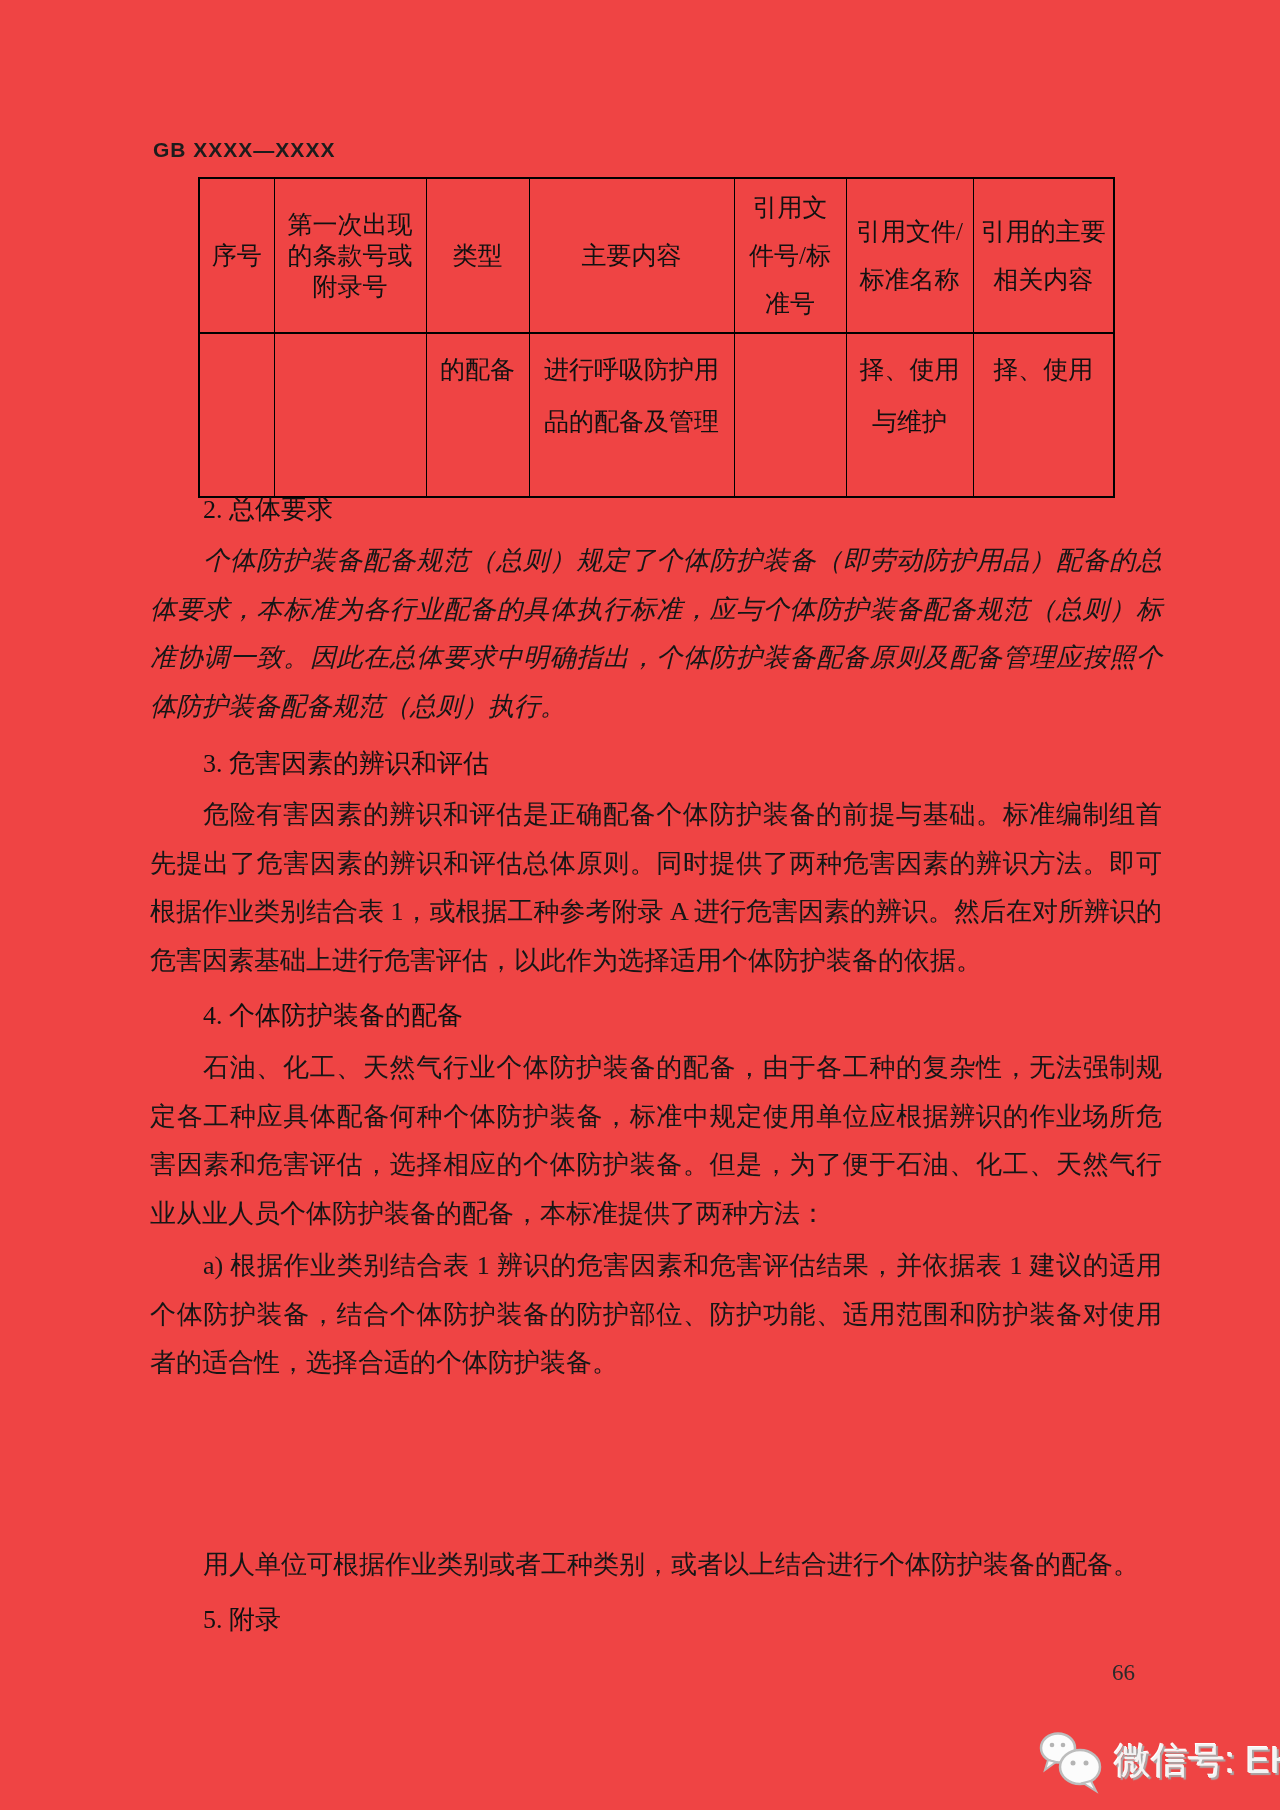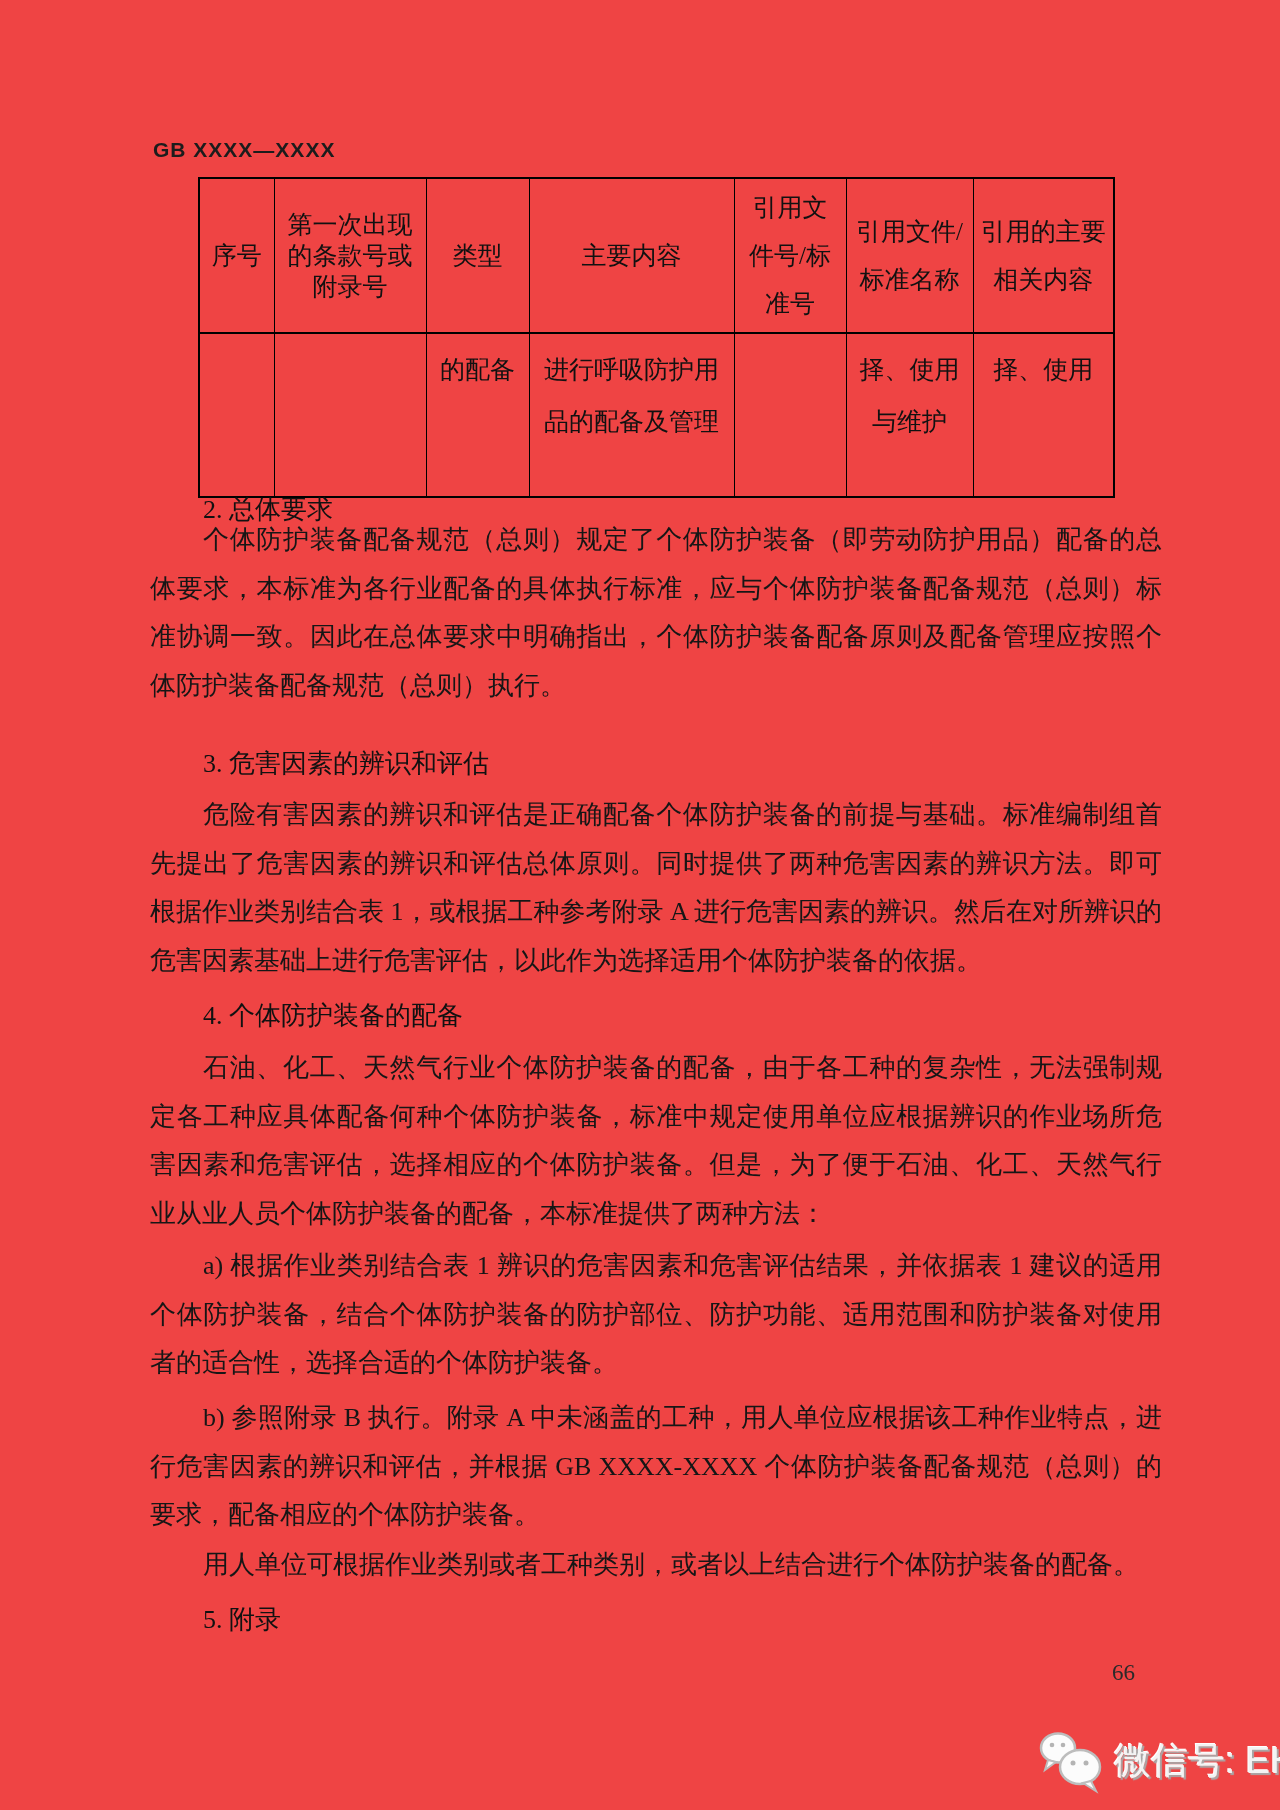--- a/index.html
+++ b/index.html
@@ -146,29 +146,28 @@
         <td>的配备</td>
         <td>进行呼吸防护用品的配备及管理</td>
         <td></td>
         <td>择、使用与维护</td>
         <td>择、使用</td>
       </tr>
     </tbody>
   </table>
 
   <div class="heading" style="top:495px;">2. 总体要求</div>
-  <div class="para" style="top:516px;">个体防护装备配备规范（总则）规定了个体防护装备（即劳动防护用品）配备的总体要求，本标准为各行业配备的具体执行标准，应与个体防护装备配备规范（总则）标准协调一致。因此在总体要求中明确指出，个体防护装备配备原则及配备管理应按照个体防护装备配备规范（总则）执行。</div>
+  <div class="para" style="top:537px;font-style:italic;">个体防护装备配备规范（总则）规定了个体防护装备（即劳动防护用品）配备的总体要求，本标准为各行业配备的具体执行标准，应与个体防护装备配备规范（总则）标准协调一致。因此在总体要求中明确指出，个体防护装备配备原则及配备管理应按照个体防护装备配备规范（总则）执行。</div>
 
   <div class="heading" style="top:749px;">3. 危害因素的辨识和评估</div>
   <div class="para" style="top:791px;">危险有害因素的辨识和评估是正确配备个体防护装备的前提与基础。标准编制组首先提出了危害因素的辨识和评估总体原则。同时提供了两种危害因素的辨识方法。即可根据作业类别结合表 1，或根据工种参考附录 A 进行危害因素的辨识。然后在对所辨识的危害因素基础上进行危害评估，以此作为选择适用个体防护装备的依据。</div>
 
   <div class="heading" style="top:1001px;">4. 个体防护装备的配备</div>
   <div class="para" style="top:1044px;">石油、化工、天然气行业个体防护装备的配备，由于各工种的复杂性，无法强制规定各工种应具体配备何种个体防护装备，标准中规定使用单位应根据辨识的作业场所危害因素和危害评估，选择相应的个体防护装备。但是，为了便于石油、化工、天然气行业从业人员个体防护装备的配备，本标准提供了两种方法：</div>
   <div class="para" style="top:1242px;">a) 根据作业类别结合表 1 辨识的危害因素和危害评估结果，并依据表 1 建议的适用个体防护装备，结合个体防护装备的防护部位、防护功能、适用范围和防护装备对使用者的适合性，选择合适的个体防护装备。</div>
-  <div class="para" style="top:1394px;">b) 参照附录 B 执行。附录 A 中未涵盖的工种，用人单位应根据该工种作业特点，进行危害因素的辨识和评估，并根据 GB XXXX-XXXX 个体防护装备配备规范（总则）的要求，配备相应的个体防护装备。</div>
   <div class="para" style="top:1541px;">用人单位可根据作业类别或者工种类别，或者以上结合进行个体防护装备的配备。</div>
 
   <div class="heading" style="top:1605px;">5. 附录</div>
 
   <div class="page-number">66</div>
 
   <div class="footer-brand">
     <svg class="wechat-icon" viewBox="0 0 70 66" xmlns="http://www.w3.org/2000/svg">
 
       <ellipse cx="22" cy="20" rx="17" ry="14.5" fill="#fcfcfc" stroke="#bdbdbd" stroke-width="2.5"></ellipse>

